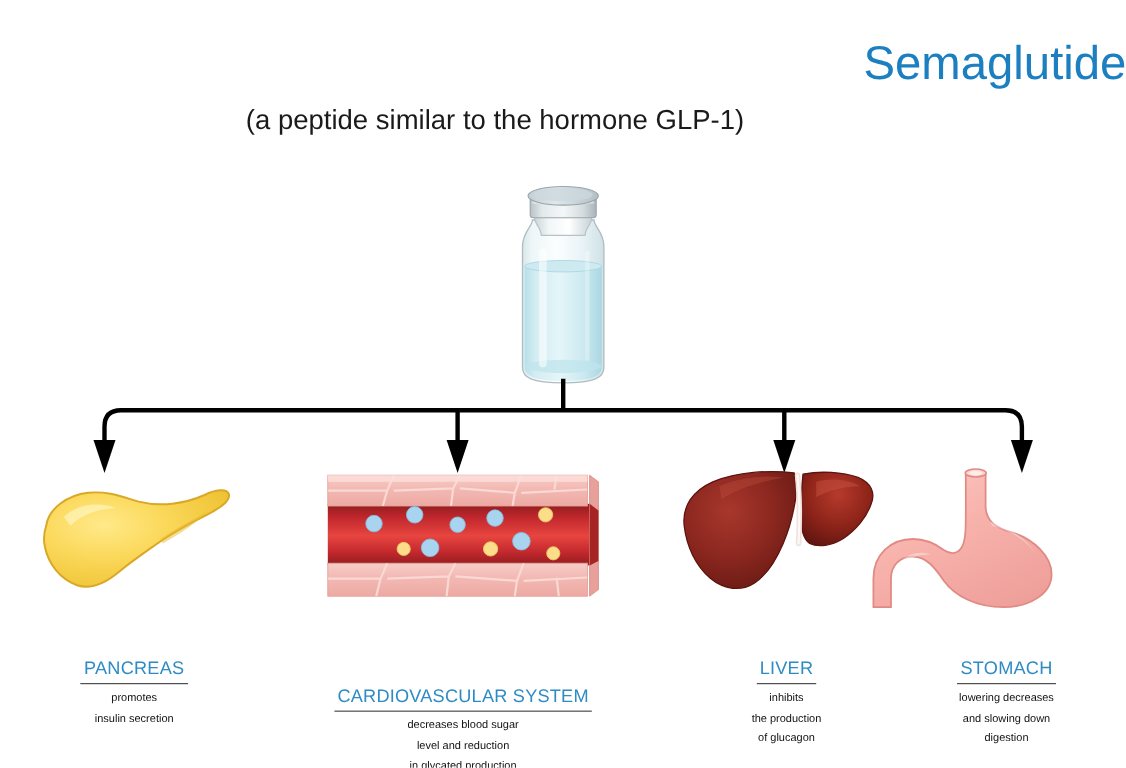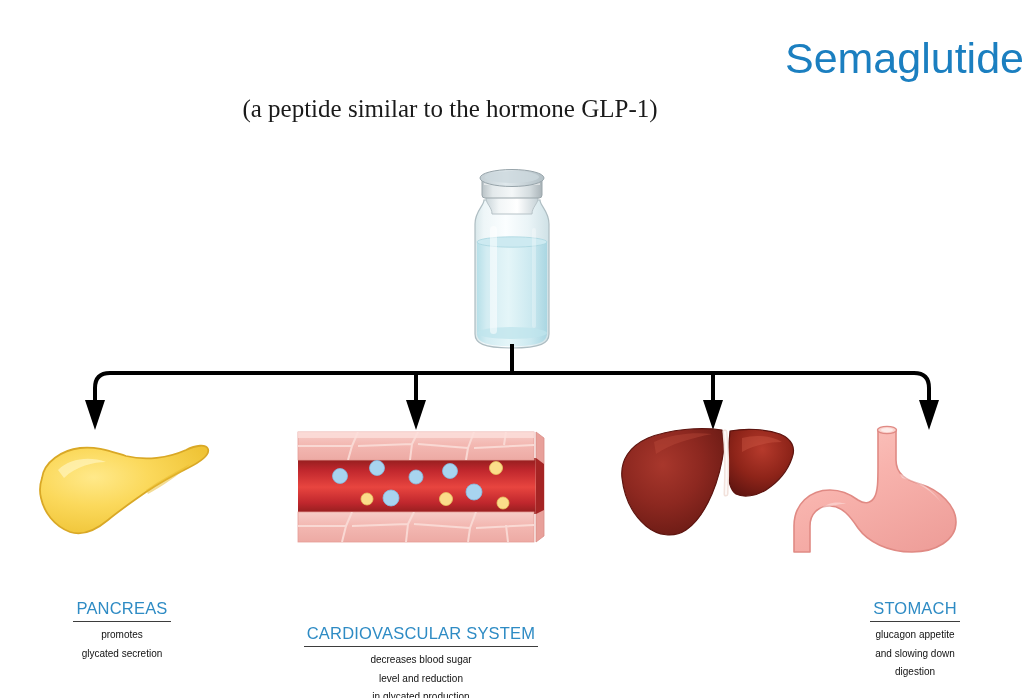--- a/index.html
+++ b/index.html
@@ -22,21 +22,20 @@
     line-height:52px;
     white-space:nowrap;
   }
   .subtitle{
     position:absolute;left:0;top:93px;width:900px;
     text-align:center;
     font-size:25px;
     color:#1a1a1a;
     line-height:32px;
     white-space:nowrap;
-    font-family:Liberation Serif, serif;
   }
 
   
   .vial{position:absolute;left:462px;top:166px;width:100px;height:184px;}
 
   
   .connector{position:absolute;left:0;top:344px;width:1024px;height:90px;}
 
   
   .organ{position:absolute;}
@@ -297,31 +296,37 @@
       <ellipse cx="99" cy="12" rx="6" ry="2" fill="#ffffff" opacity="0.55"></ellipse>
 
       <path d="M112,56 C128,60 146,72 154,86 C146,74 130,64 114,60 Z" fill="#ffffff" opacity="0.35"></path>
       <path d="M28,96 C34,86 48,82 58,86 C46,86 34,90 28,100 Z" fill="#ffffff" opacity="0.35"></path>
     </svg>
   </div>
 
   <div class="caption" id="cap-pancreas">
     <div class="cap-head">PANCREAS</div>
     <div class="cap-body">promotes</div>
-    <div class="cap-body" style="margin-top:0">glycated secretion</div>
+    <div class="cap-body" style="margin-top:0">insulin secretion</div>
   </div>
 
   <div class="caption" id="cap-cardio">
     <div class="cap-head">CARDIOVASCULAR SYSTEM</div>
     <div class="cap-body">decreases blood sugar</div>
     <div class="cap-body" style="margin-top:0">level and reduction</div>
     <div class="cap-body" style="margin-top:0">in glycated production</div>
   </div>
 
+  <div class="caption" id="cap-liver">
+    <div class="cap-head">LIVER</div>
+    <div class="cap-body">inhibits</div>
+    <div class="cap-body" style="margin-top:0">the production</div>
+    <div class="cap-body" style="margin-top:0">of glucagon</div>
+  </div>
 
   <div class="caption" id="cap-stomach">
     <div class="cap-head">STOMACH</div>
-    <div class="cap-body">glucagon appetite</div>
+    <div class="cap-body">lowering decreases</div>
     <div class="cap-body" style="margin-top:0">and slowing down</div>
     <div class="cap-body" style="margin-top:0">digestion</div>
   </div>
 
 </div>
 
 </body></html>

